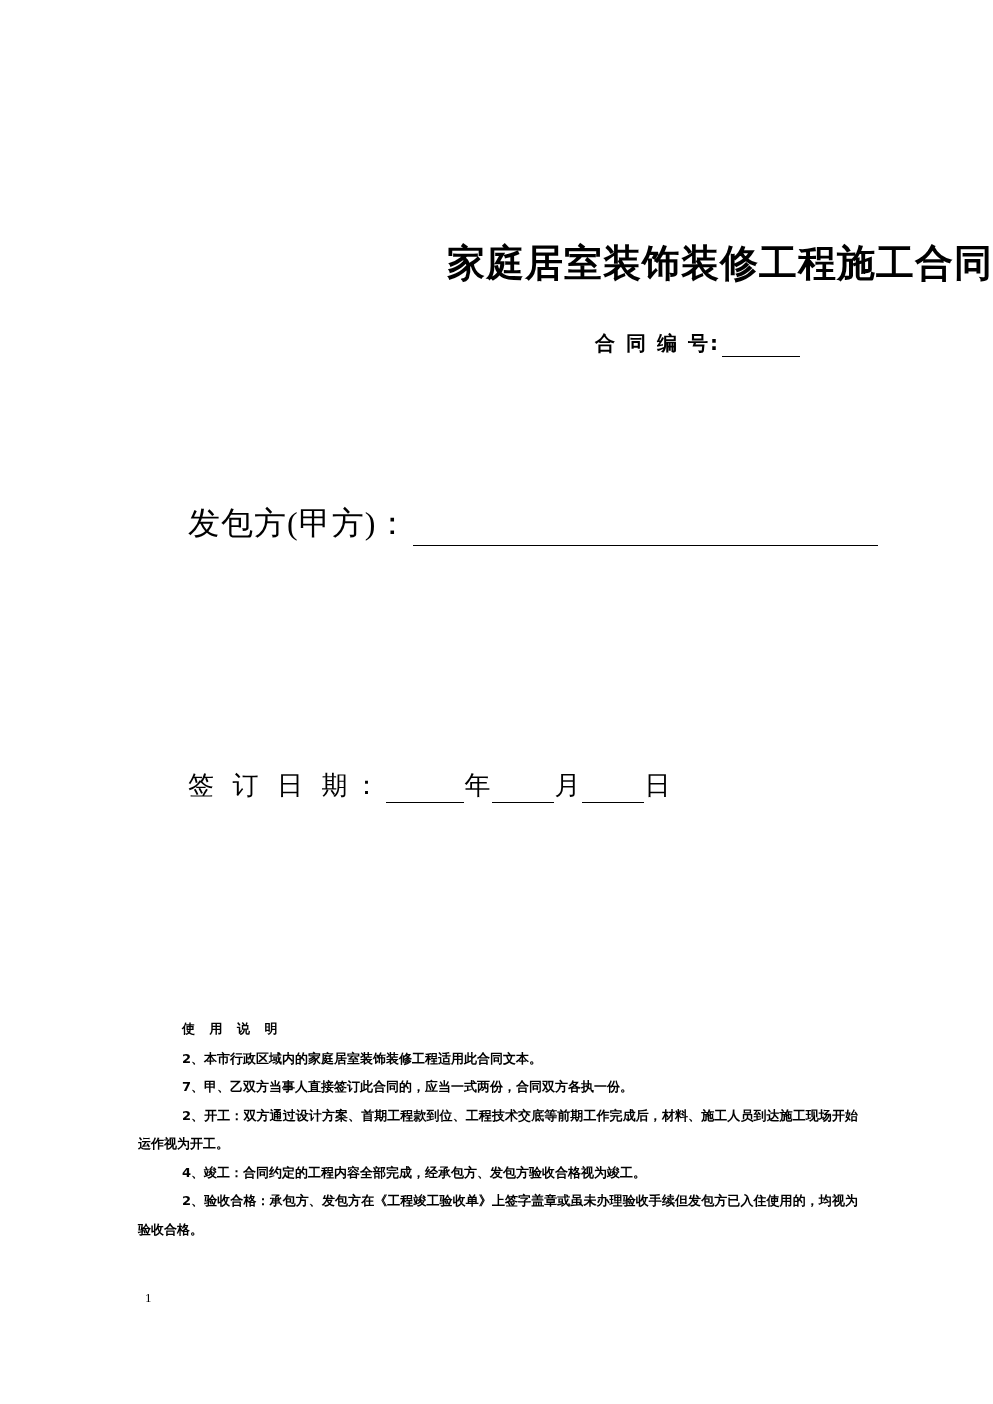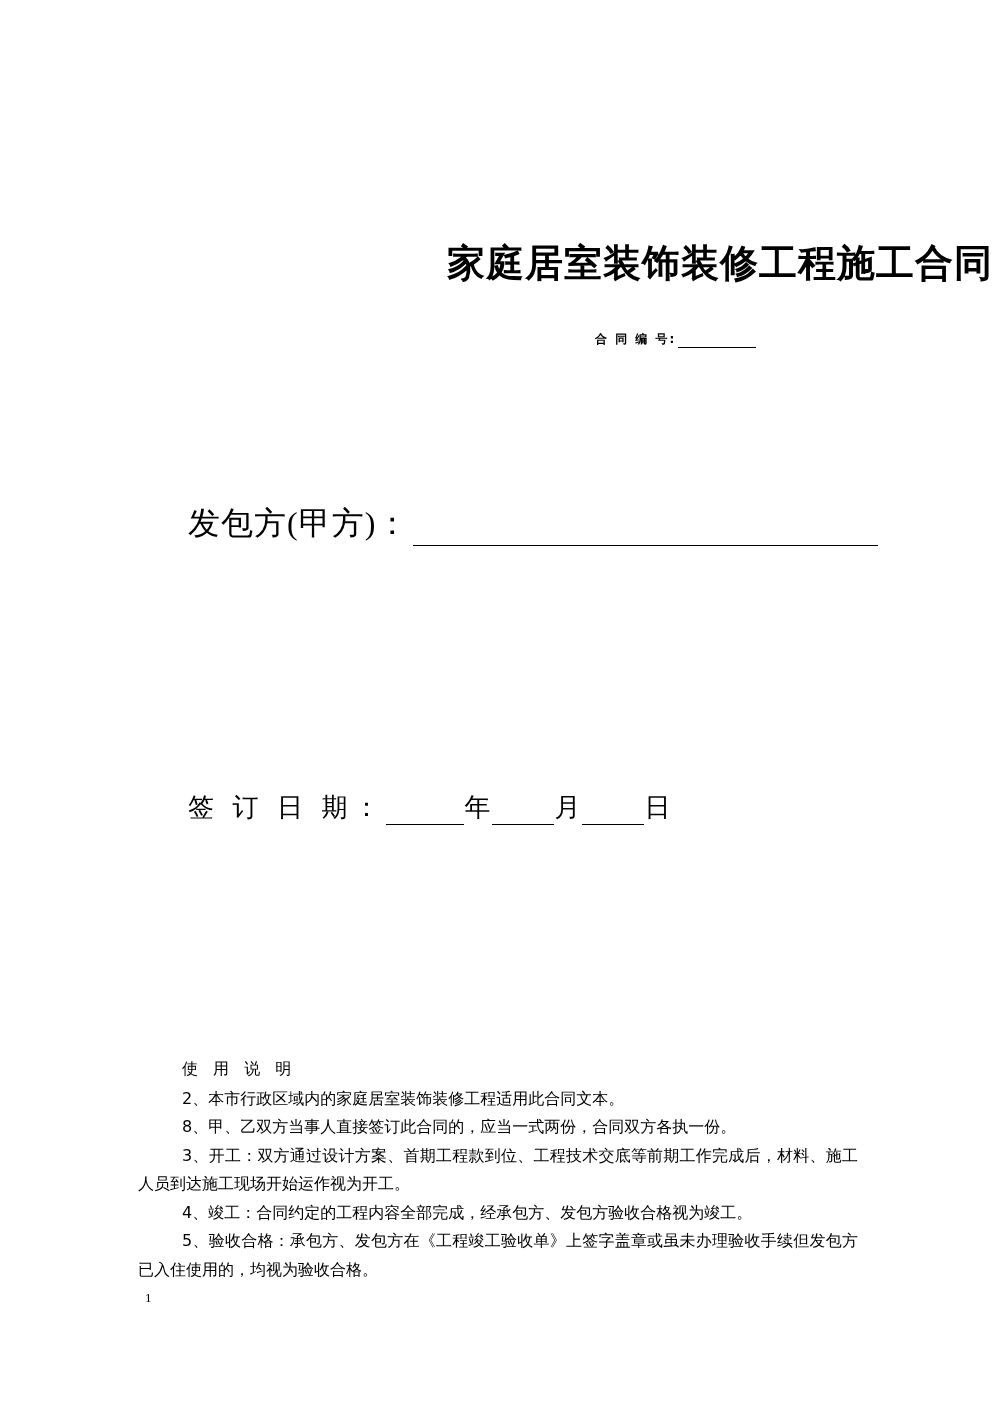--- a/index.html
+++ b/index.html
@@ -34,21 +34,21 @@
     font-weight: bold;
     letter-spacing: 1px;
     font-family: "DejaVu Sans", "Liberation Sans", sans-serif;
   }
 
   
   .contract-no {
     position: absolute;
     top: 330px;
     left: 595px;
-    font-size: 12px;
+    font-size: 20px;
     font-weight: bold;
     font-family: "DejaVu Sans", "Liberation Sans", sans-serif;
     letter-spacing: 2px;
     white-space: nowrap;
   }
   .contract-no .blank {
     display: inline-block;
     width: 78px;
     border-bottom: 1.5px solid #000;
     margin-left: 2px;
@@ -76,44 +76,44 @@
   }
   #row-a { top: 502px; }
   #row-b { top: 637px; }
   #row-a .rule { width: 465px; margin-left: 4px; }
   #row-b .rule { width: 473px; margin-left: 4px; }
 
   
   .sign-date {
     position: absolute;
     left: 188px;
-    top: 790px;
+    top: 768px;
     font-size: 26px;
     white-space: nowrap;
   }
   .sign-date .lbl { letter-spacing: 6px; }
   .sign-date .dblank {
     display: inline-block;
     border-bottom: 1.4px solid #000;
     height: 26px;
     vertical-align: bottom;
   }
   .sign-date .d1 { width: 78px; }
   .sign-date .d2 { width: 62px; }
   .sign-date .d3 { width: 62px; }
   .sign-date .unit { padding: 0 1px; }
 
   
   .notes {
     position: absolute;
     left: 138px;
-    top: 1055px;
+    top: 1015px;
     width: 720px;
-    font-size: 16px;
-    font-weight: normal;
+    font-size: 13px;
+    font-weight: bold;
     font-family: "DejaVu Sans", "Liberation Sans", sans-serif;
     line-height: 28.5px;
   }
   .notes-title {
     letter-spacing: 5px;
     margin-left: 44px;
     margin-bottom: 1px;
   }
   .note-item {
     text-indent: 44px;
@@ -146,21 +146,21 @@
   </div>
 
 
   <div class="sign-date">
     <span class="lbl">签 订 日 期：</span><span class="dblank d1"></span><span class="unit">年</span><span class="dblank d2"></span><span class="unit">月</span><span class="dblank d3"></span><span class="unit">日</span>
   </div>
 
   <div class="notes">
     <div class="notes-title">使 用 说 明</div>
     <div class="note-item">2、本市行政区域内的家庭居室装饰装修工程适用此合同文本。</div>
-    <div class="note-item">8、甲、乙双方当事人直接签订此合同的，应当一式两份，合同双方各执一份。</div>
-    <div class="note-item">3、开工：双方通过设计方案、首期工程款到位、工程技术交底等前期工作完成后，材料、施工人员到达施工现场开始运作视为开工。</div>
+    <div class="note-item">7、甲、乙双方当事人直接签订此合同的，应当一式两份，合同双方各执一份。</div>
+    <div class="note-item">2、开工：双方通过设计方案、首期工程款到位、工程技术交底等前期工作完成后，材料、施工人员到达施工现场开始运作视为开工。</div>
     <div class="note-item">4、竣工：合同约定的工程内容全部完成，经承包方、发包方验收合格视为竣工。</div>
-    <div class="note-item">5、验收合格：承包方、发包方在《工程竣工验收单》上签字盖章或虽未办理验收手续但发包方已入住使用的，均视为验收合格。</div>
+    <div class="note-item">2、验收合格：承包方、发包方在《工程竣工验收单》上签字盖章或虽未办理验收手续但发包方已入住使用的，均视为验收合格。</div>
   </div>
 
   <div class="page-number">1</div>
 
 </div>
 
 </body></html>

